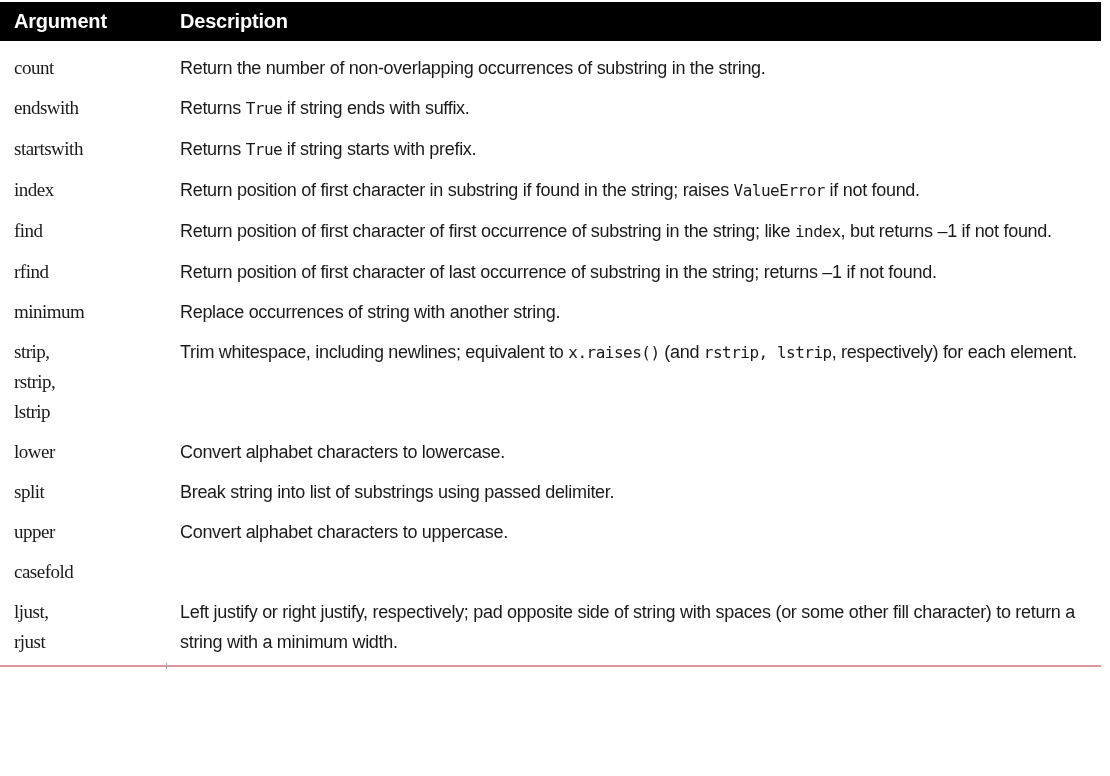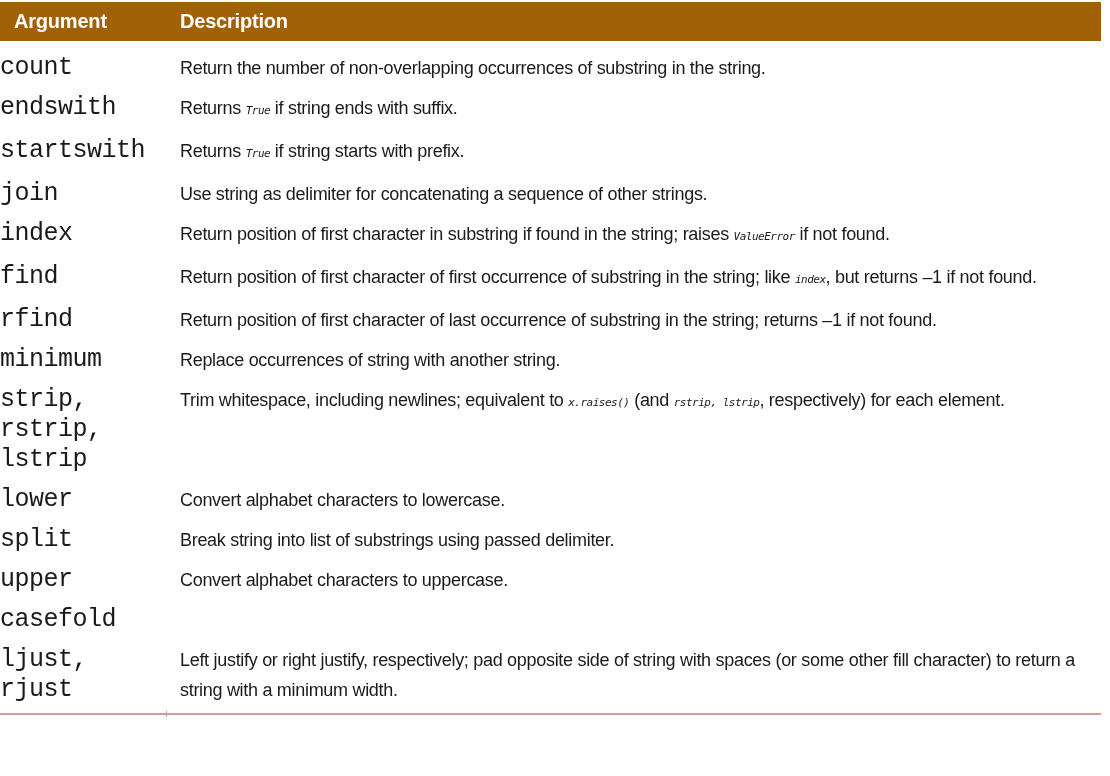--- a/index.html
+++ b/index.html
@@ -36,39 +36,38 @@
   .th-desc { padding-left: 0; }
   .tbody {
     padding-top: 7px;
   }
   .row {
     display: grid;
     grid-template-columns: 180px 1fr;
     padding: 5px 0;
   }
   .arg-cell {
-    padding-left: 0;
-    font-family: Liberation Mono, monospace;
-    font-size: 25px;
+    padding-left: 14px;
+    font-family: Liberation Serif, serif;
+    font-size: 19px;
     line-height: 30px;
     white-space: pre-line;
     letter-spacing: -0.5px;
   }
   .desc-cell {
     font-size: 18px;
     line-height: 30px;
     padding-right: 12px;
     letter-spacing: -0.3px;
   }
   .regular { }
   .mono {
     font-family: "DejaVu Sans Mono", monospace;
-    font-size: 11px;
+    font-size: 16px;
     letter-spacing: -0.5px;
-    font-style: italic;
   }
   .italic {
   }
   .bottom-rule {
     height: 2px;
     background: #db989b;
     position: relative;
     margin-top: 3px;
   }
   .tick {
@@ -78,40 +77,36 @@
     width: 1px;
     height: 6px;
     background: #a9a9ad;
   }
 </style>
 </head>
 <body style="color: rgb(26, 26, 26);">
 
 <div class="page">
   <div class="table">
-    <div class="thead" style="background: #a16207; color: rgb(255, 255, 255);">
+    <div class="thead" style="background: #000000; color: rgb(255, 255, 255);">
       <div class="th-arg">Argument</div>
       <div class="th-desc">Description</div>
     </div>
     <div class="tbody">
         <div class="row">
           <div class="arg-cell">count</div>
           <div class="desc-cell"><span class="regular">Return the number of non-overlapping occurrences of substring in the string.</span></div>
         </div>
         <div class="row">
           <div class="arg-cell">endswith</div>
           <div class="desc-cell"><span class="regular">Returns </span><span class="mono">True</span><span class="regular"> if string ends with suffix.</span></div>
         </div>
         <div class="row">
           <div class="arg-cell">startswith</div>
           <div class="desc-cell"><span class="regular">Returns </span><span class="mono">True</span><span class="regular"> if string starts with prefix.</span></div>
-        </div>
-        <div class="row">
-          <div class="arg-cell">join</div>
-          <div class="desc-cell"><span class="regular">Use string as delimiter for concatenating a sequence of other strings.</span></div>
         </div>
         <div class="row">
           <div class="arg-cell">index</div>
           <div class="desc-cell"><span class="regular">Return position of first character in substring if found in the string; raises </span><span class="mono">ValueError</span><span class="regular"> if not found.</span></div>
         </div>
         <div class="row">
           <div class="arg-cell">find</div>
           <div class="desc-cell"><span class="regular">Return position of first character of </span><span class="italic">first</span><span class="regular"> occurrence of substring in the string; like </span><span class="mono">index</span><span class="regular">, but returns –1 if not found.</span></div>
         </div>
         <div class="row">

